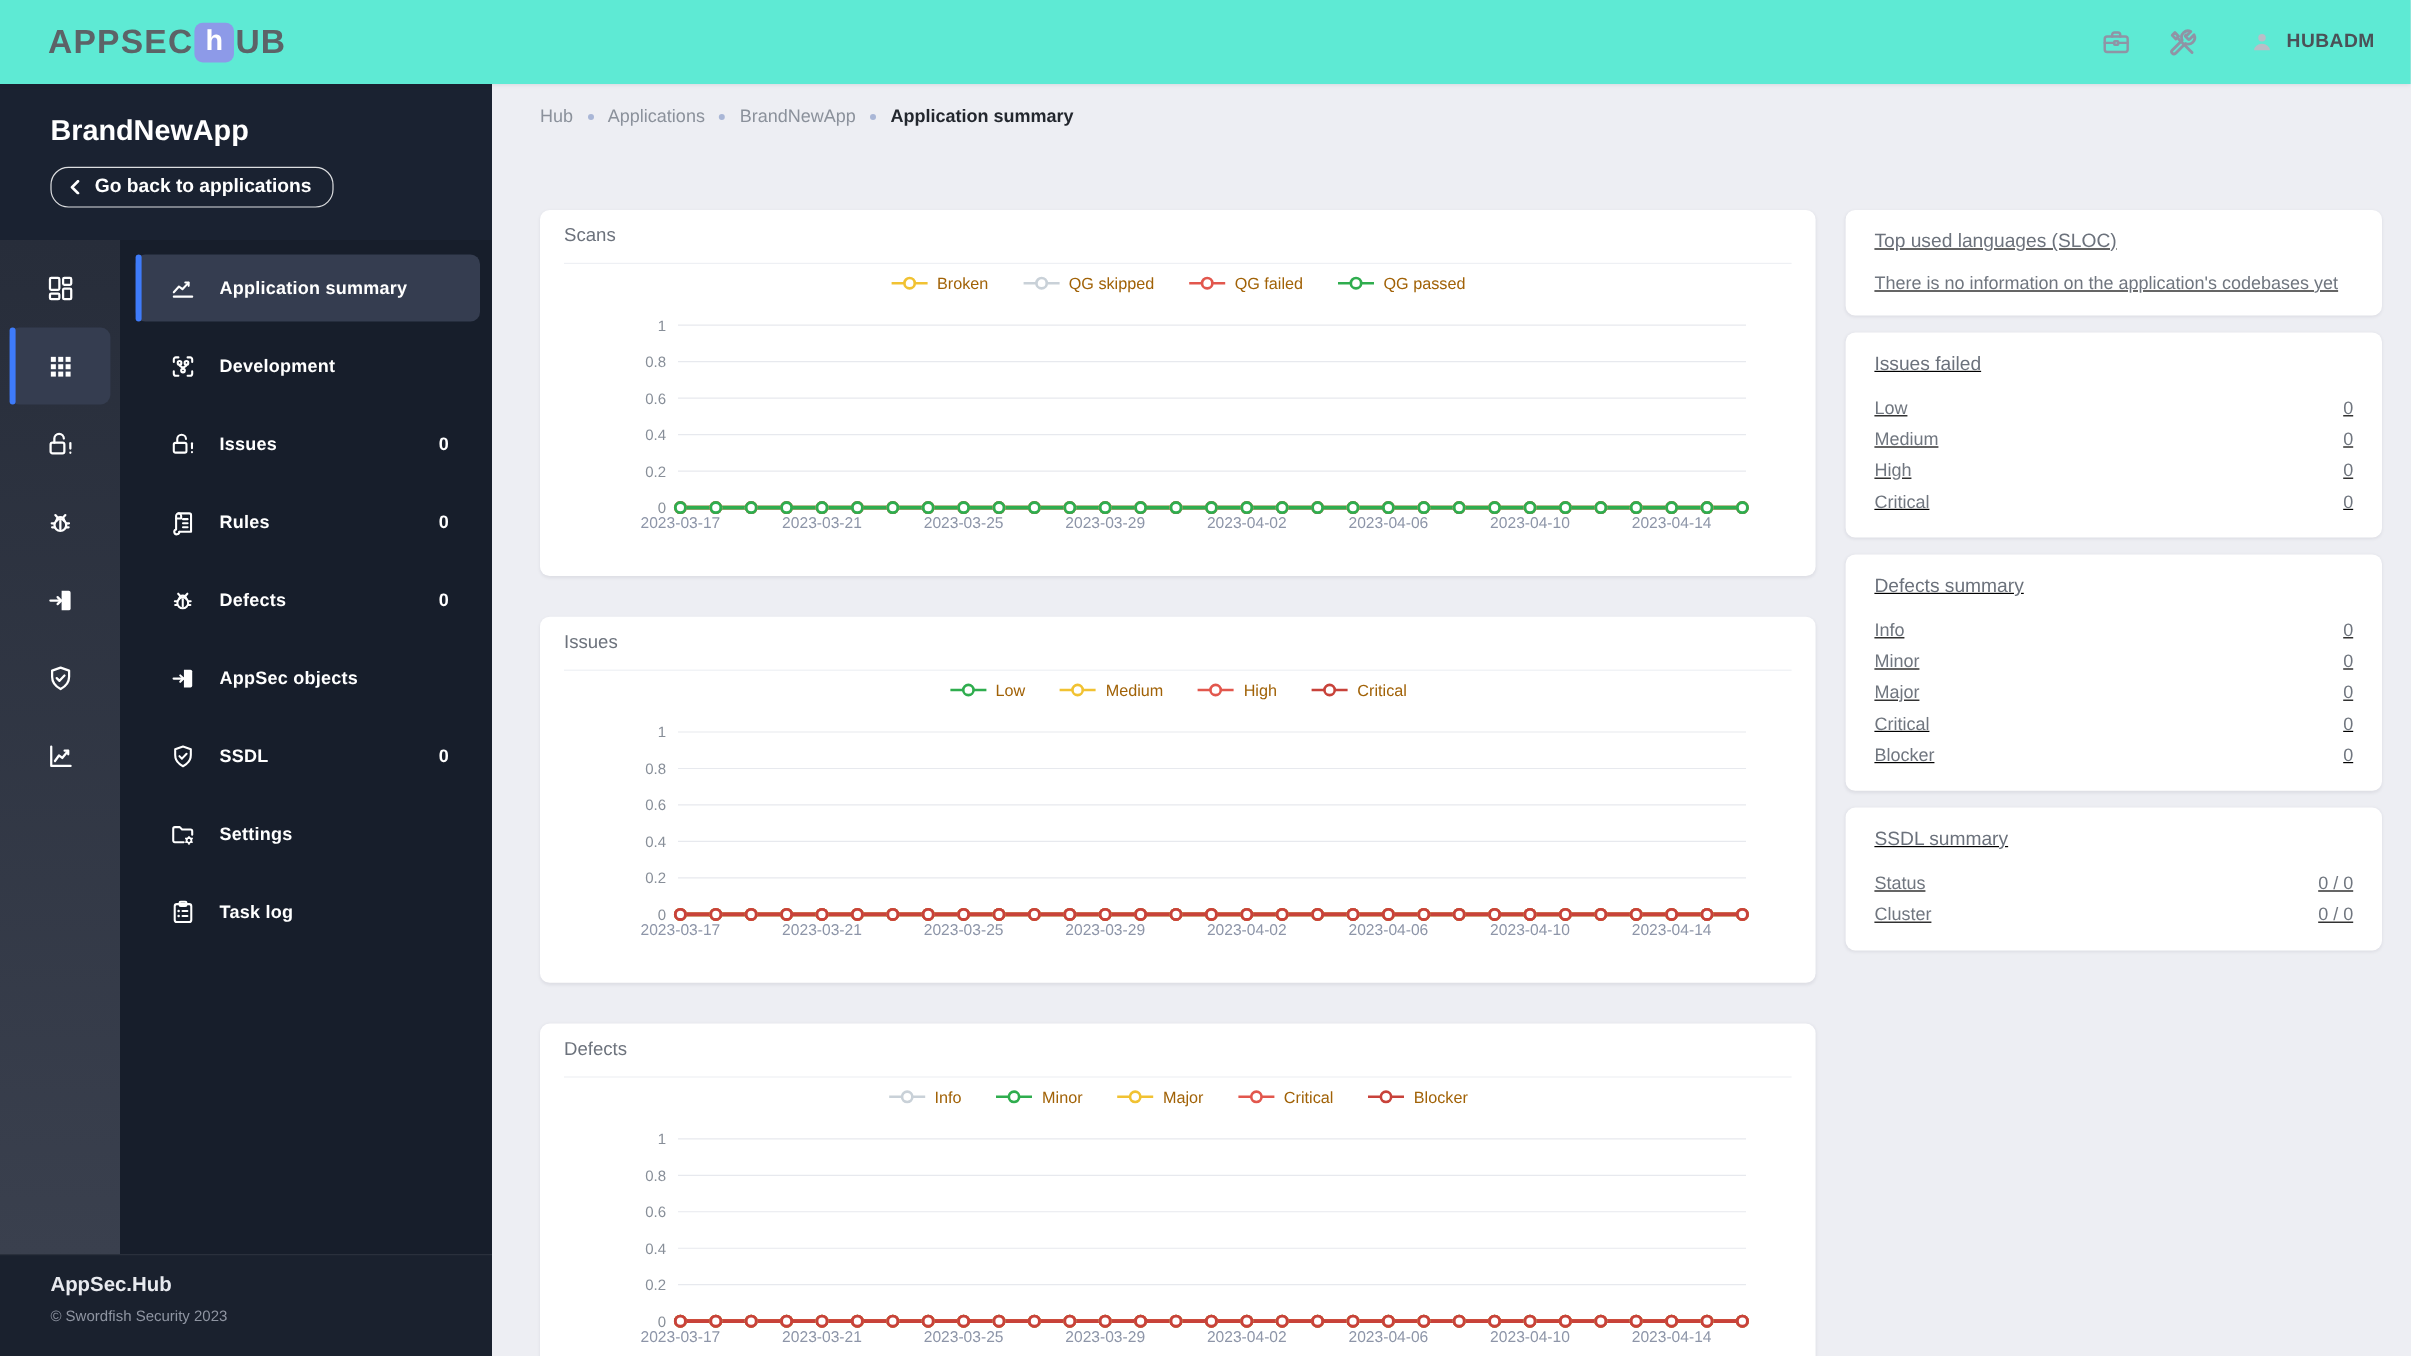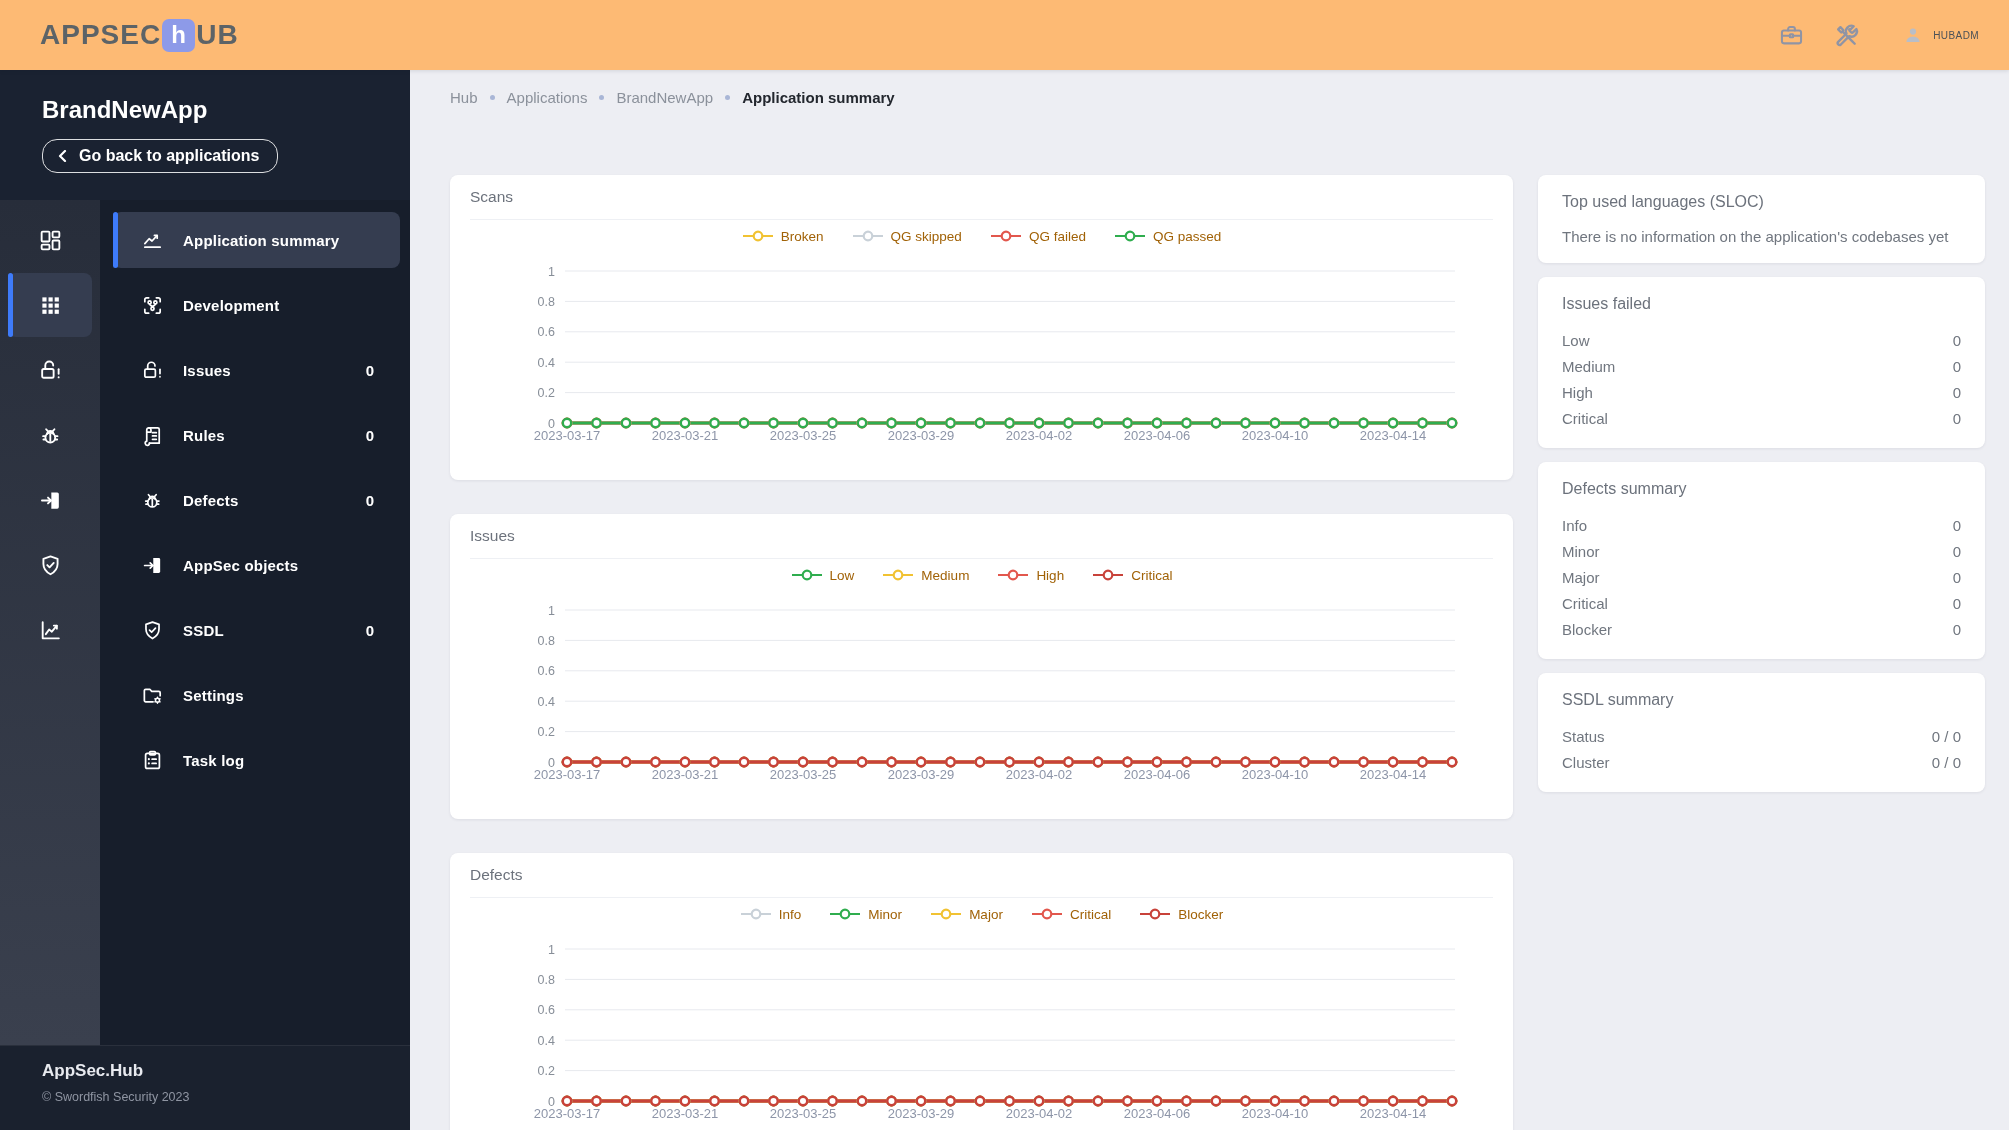--- a/index.html
+++ b/index.html
@@ -1,33 +1,33 @@
 <!DOCTYPE html>
 <html><head>
 <meta charset="utf-8">
 <style>
   * { margin:0; padding:0; box-sizing:border-box; }
   html,body { width:2009px; height:1130px; overflow:hidden; }
   body { font-family:"Liberation Sans", sans-serif; background:#edeef3; position:relative; }
 
   
-  .topbar { position:absolute; left:0; top:0; width:2009px; height:70px; background:#fdba74;
+  .topbar { position:absolute; left:0; top:0; width:2009px; height:70px; background:#5eead4;
             display:flex; padding:0 30px 0 40px; z-index:30;
             box-shadow:0 1px 4px rgba(20,24,40,.12); }
   .logo { display:flex; align-items:center; font-size:28px; font-weight:800; letter-spacing:1px;
           color:#5c6367; cursor:pointer; }
   .logo-box { display:inline-flex; align-items:center; justify-content:center; width:33px; height:33px;
               background:#8d9ae8; border-radius:7px; color:#ffffff; font-size:24px; font-weight:800;
               margin:0 1px; letter-spacing:0; }
   .topbar-right { margin-left:auto; display:flex; align-items:center; gap:28px; }
   .tb-icon { width:27px; height:27px; color:#8f94a5; cursor:pointer; }
   .tb-icon svg { width:100%; height:100%; }
   .user-chip { display:flex; align-items:center; gap:9px; cursor:pointer; margin-left:14px; }
   .user-chip .u-icon { width:22px; height:22px; color:#b9bec7; }
-  .user-chip .u-name { font-size:10px; color:#4b5157; letter-spacing:.4px; }
+  .user-chip .u-name { font-size:16px; color:#4b5157; letter-spacing:.4px;font-weight:bold; }
 
   
   .sidebar { position:absolute; left:0; top:70px; width:410px; bottom:0; background:#171e2b;
              display:flex; flex-direction:column; z-index:20; }
   .sb-header { height:130px; background:#1a2231; padding:26px 0 0 42px; flex:0 0 auto; }
   .sb-title { color:#ffffff; font-size:24px; font-weight:700; margin-bottom:15px; }
   .sb-back { display:inline-flex; align-items:center; gap:12px; background:transparent;
              border:1.5px solid rgba(255,255,255,.85); border-radius:15px; color:#ffffff;
              font-family:inherit; font-size:16px; font-weight:700; padding:7px 18px 7px 14px; cursor:pointer; }
   .sb-back svg { width:10px; height:12px; }
@@ -57,21 +57,21 @@
 
   
   .main { position:absolute; left:410px; top:70px; right:0; bottom:0; overflow:hidden; }
   .breadcrumb { height:54px; display:flex; align-items:center; padding-left:40px; font-size:15px; }
   .crumb { color:#8b919b; cursor:pointer; }
   .crumb.current { color:#23272e; font-weight:700; cursor:default; }
   .crumb-dot { width:5px; height:5px; border-radius:50%; background:#a9b6d6; margin:0 12px; }
 
   .content { display:flex; gap:25px; padding:51px 24px 0 40px; align-items:flex-start; }
   .charts-col { width:1063px; flex:0 0 auto; }
-  .side-col { width:447px; flex:0 0 auto; }
+  .side-col { width:447px; flex:0 0 auto;text-decoration:underline; }
 
   .card { background:#ffffff; border-radius:8px; box-shadow:0 1px 3px rgba(25,30,50,.08); }
   .chart-card { width:1063px; height:305px; margin-bottom:34px; padding:0 20px; }
   .chart-head { height:45px; display:flex; align-items:center; border-bottom:1px solid #eef0f4; }
   .chart-title { font-size:15.5px; color:#6c727c; }
   .legend { height:32px; display:flex; align-items:center; justify-content:center; gap:28px; }
   .lg-item { display:flex; align-items:center; gap:7px; cursor:pointer; }
   .lg-item svg { width:32px; height:12px; }
   .lg-label { font-size:13.5px; color:#a16207; }
   .chart-svg { display:block; width:1023px; height:200px; }

